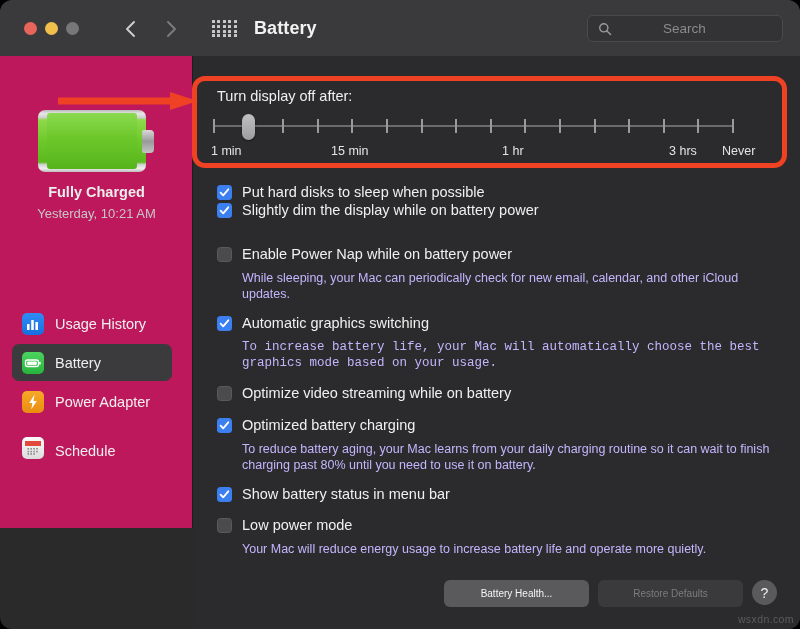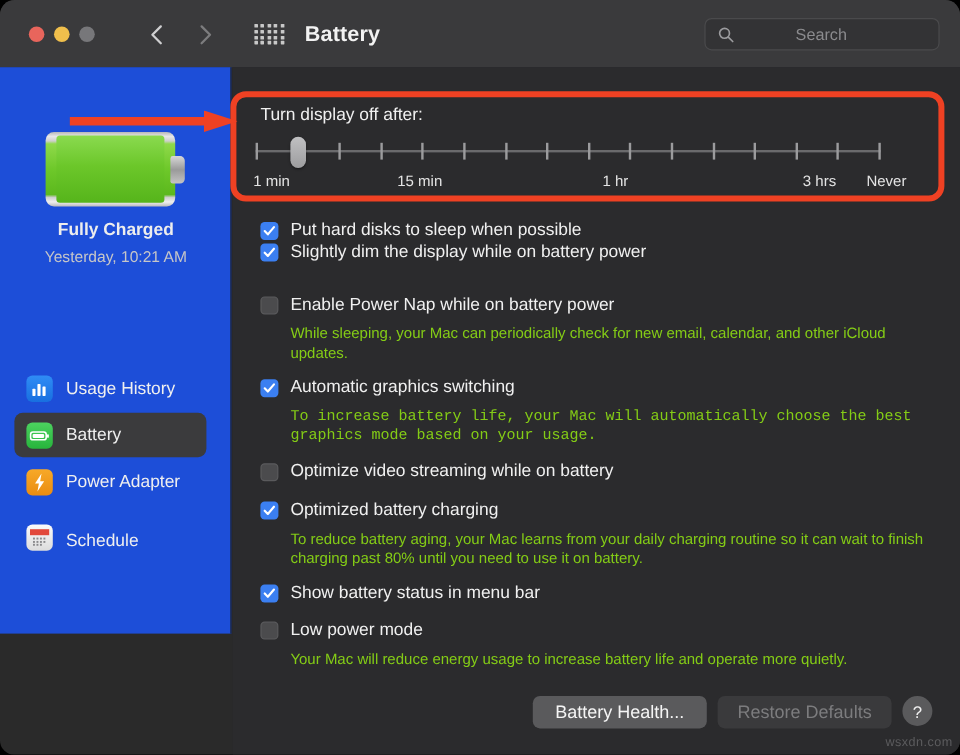--- a/index.html
+++ b/index.html
@@ -101,21 +101,21 @@
     font-size: 13.5px;
     margin-left: 44px;
   }
   #search-input::placeholder { color: #8b8b8e; }
 
   
   #sidebar {
     position: absolute;
     left: 0; top: 56px;
     width: 193px; height: 472px;
-    background: #1d4ed8;
+    background: #be185d;
     border-right: 1px solid #1d1d1f;
   }
 
   
   #battery-glyph {
     position: absolute;
     left: 38px; top: 54px;
     width: 118px; height: 62px;
   }
   #bat-body {
@@ -283,32 +283,32 @@
     font-size: 14.5px;
     color: #f0f0f0;
     white-space: nowrap;
   }
   .opt-desc {
     position: absolute;
     left: 48px;
     width: 530px;
     font-size: 12.5px;
     line-height: 16px;
-    color: #84cc16;
+    color: #c4b5fd;
   }
 
   
   .btn {
     position: absolute;
     height: 27px;
     border-radius: 6px;
     display: flex;
     align-items: center;
     justify-content: center;
-    font-size: 15px;
+    font-size: 10px;
     font-family: "Liberation Sans", sans-serif;
     border: none;
     white-space: nowrap;
   }
   #btn-health {
     left: 250px; top: 524px;
     width: 145px;
     background: #5a5a5c;
     color: #f5f5f5;
   }

